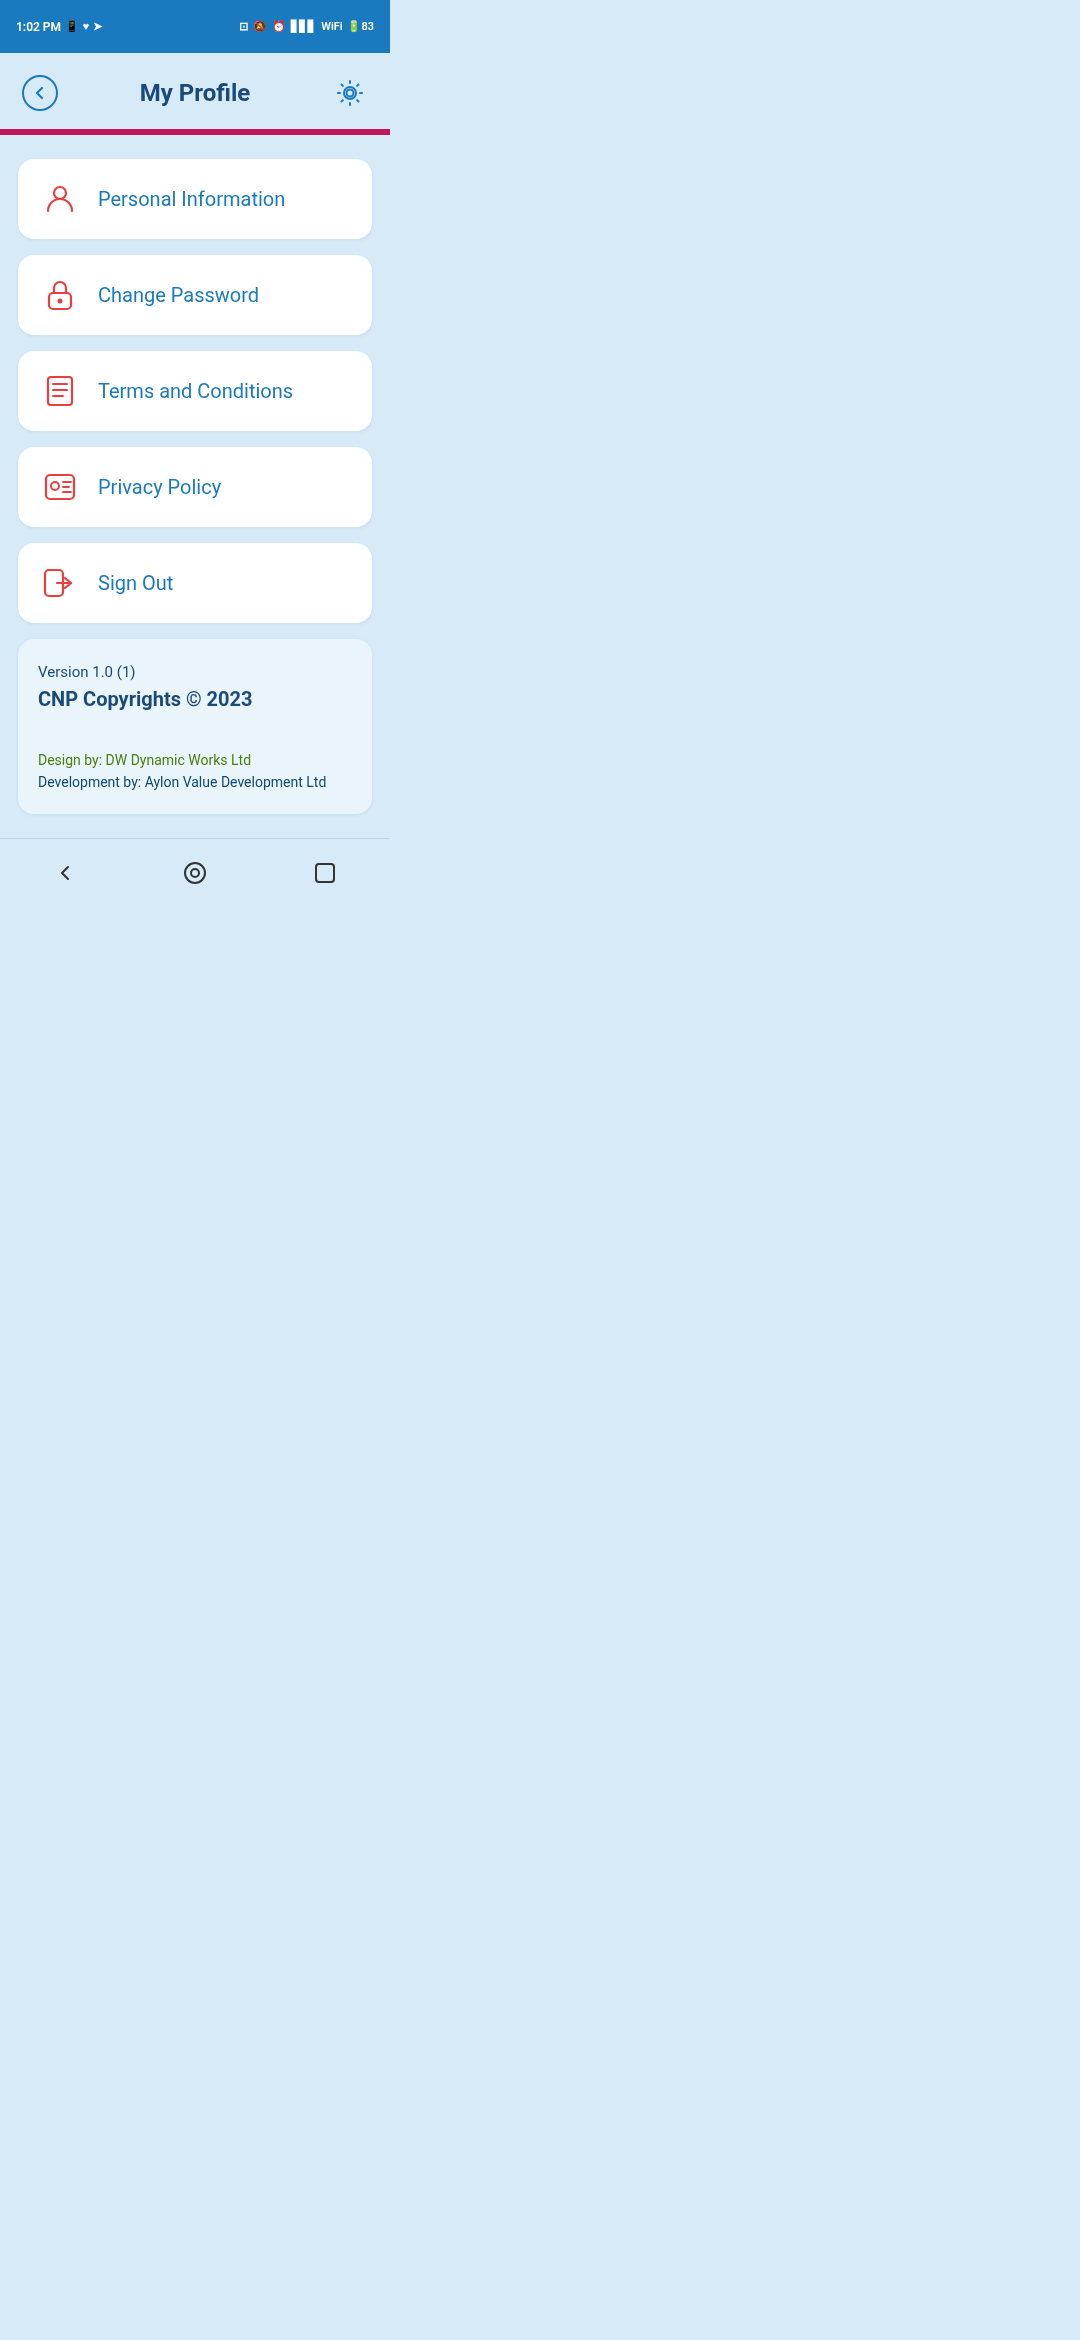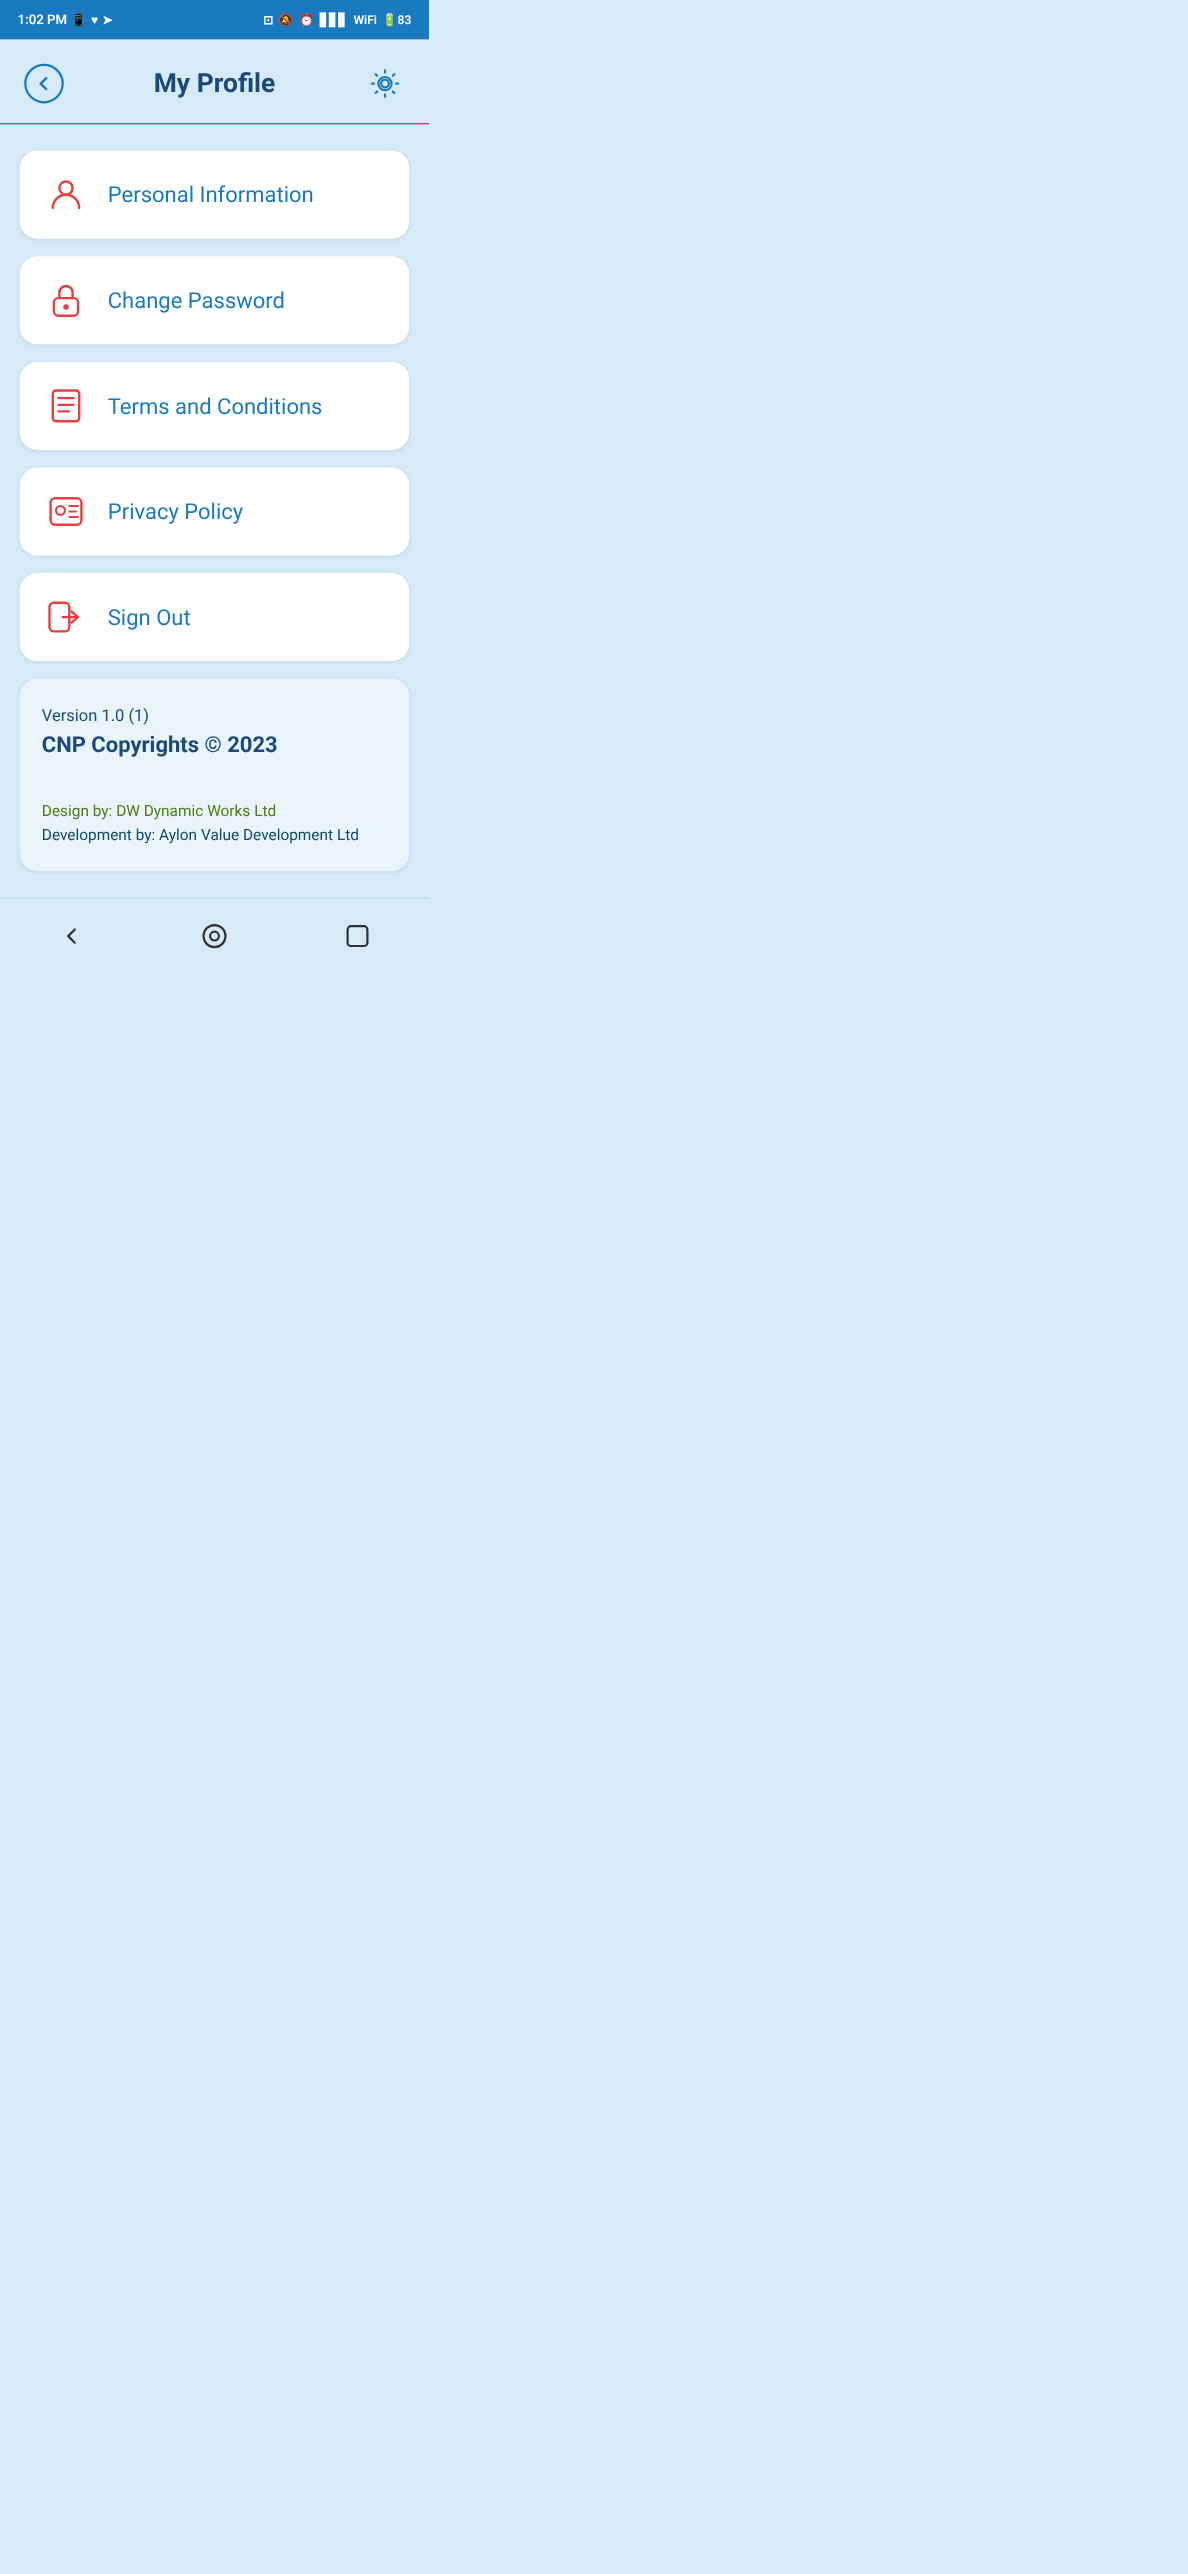--- a/index.html
+++ b/index.html
@@ -16,36 +16,36 @@
     }
 
     
     .status-bar {
       background: #1a7abf;
       color: white;
       display: flex;
       justify-content: space-between;
       align-items: center;
       padding: 18px 16px;
-      height: 36px;
+      height: 53px;
       font-size: 12px;
       font-weight: 600;
     }
     .status-left { display: flex; align-items: center; gap: 4px; }
     .status-right { display: flex; align-items: center; gap: 5px; }
     .status-icon { font-size: 11px; }
 
     
     .header {
       background: #d6eaf8;
       display: flex;
       align-items: center;
       justify-content: space-between;
       padding: 20px 20px 16px 20px;
-      border-bottom: 1px solid #be185d;
+      border-bottom: 6px solid #be185d;
     }
     .header-title {
       font-size: 24px;
       font-weight: 700;
       color: #1a4a7a;
       text-align: center;
       flex: 1;
     }
     .header-btn {
       width: 40px;

